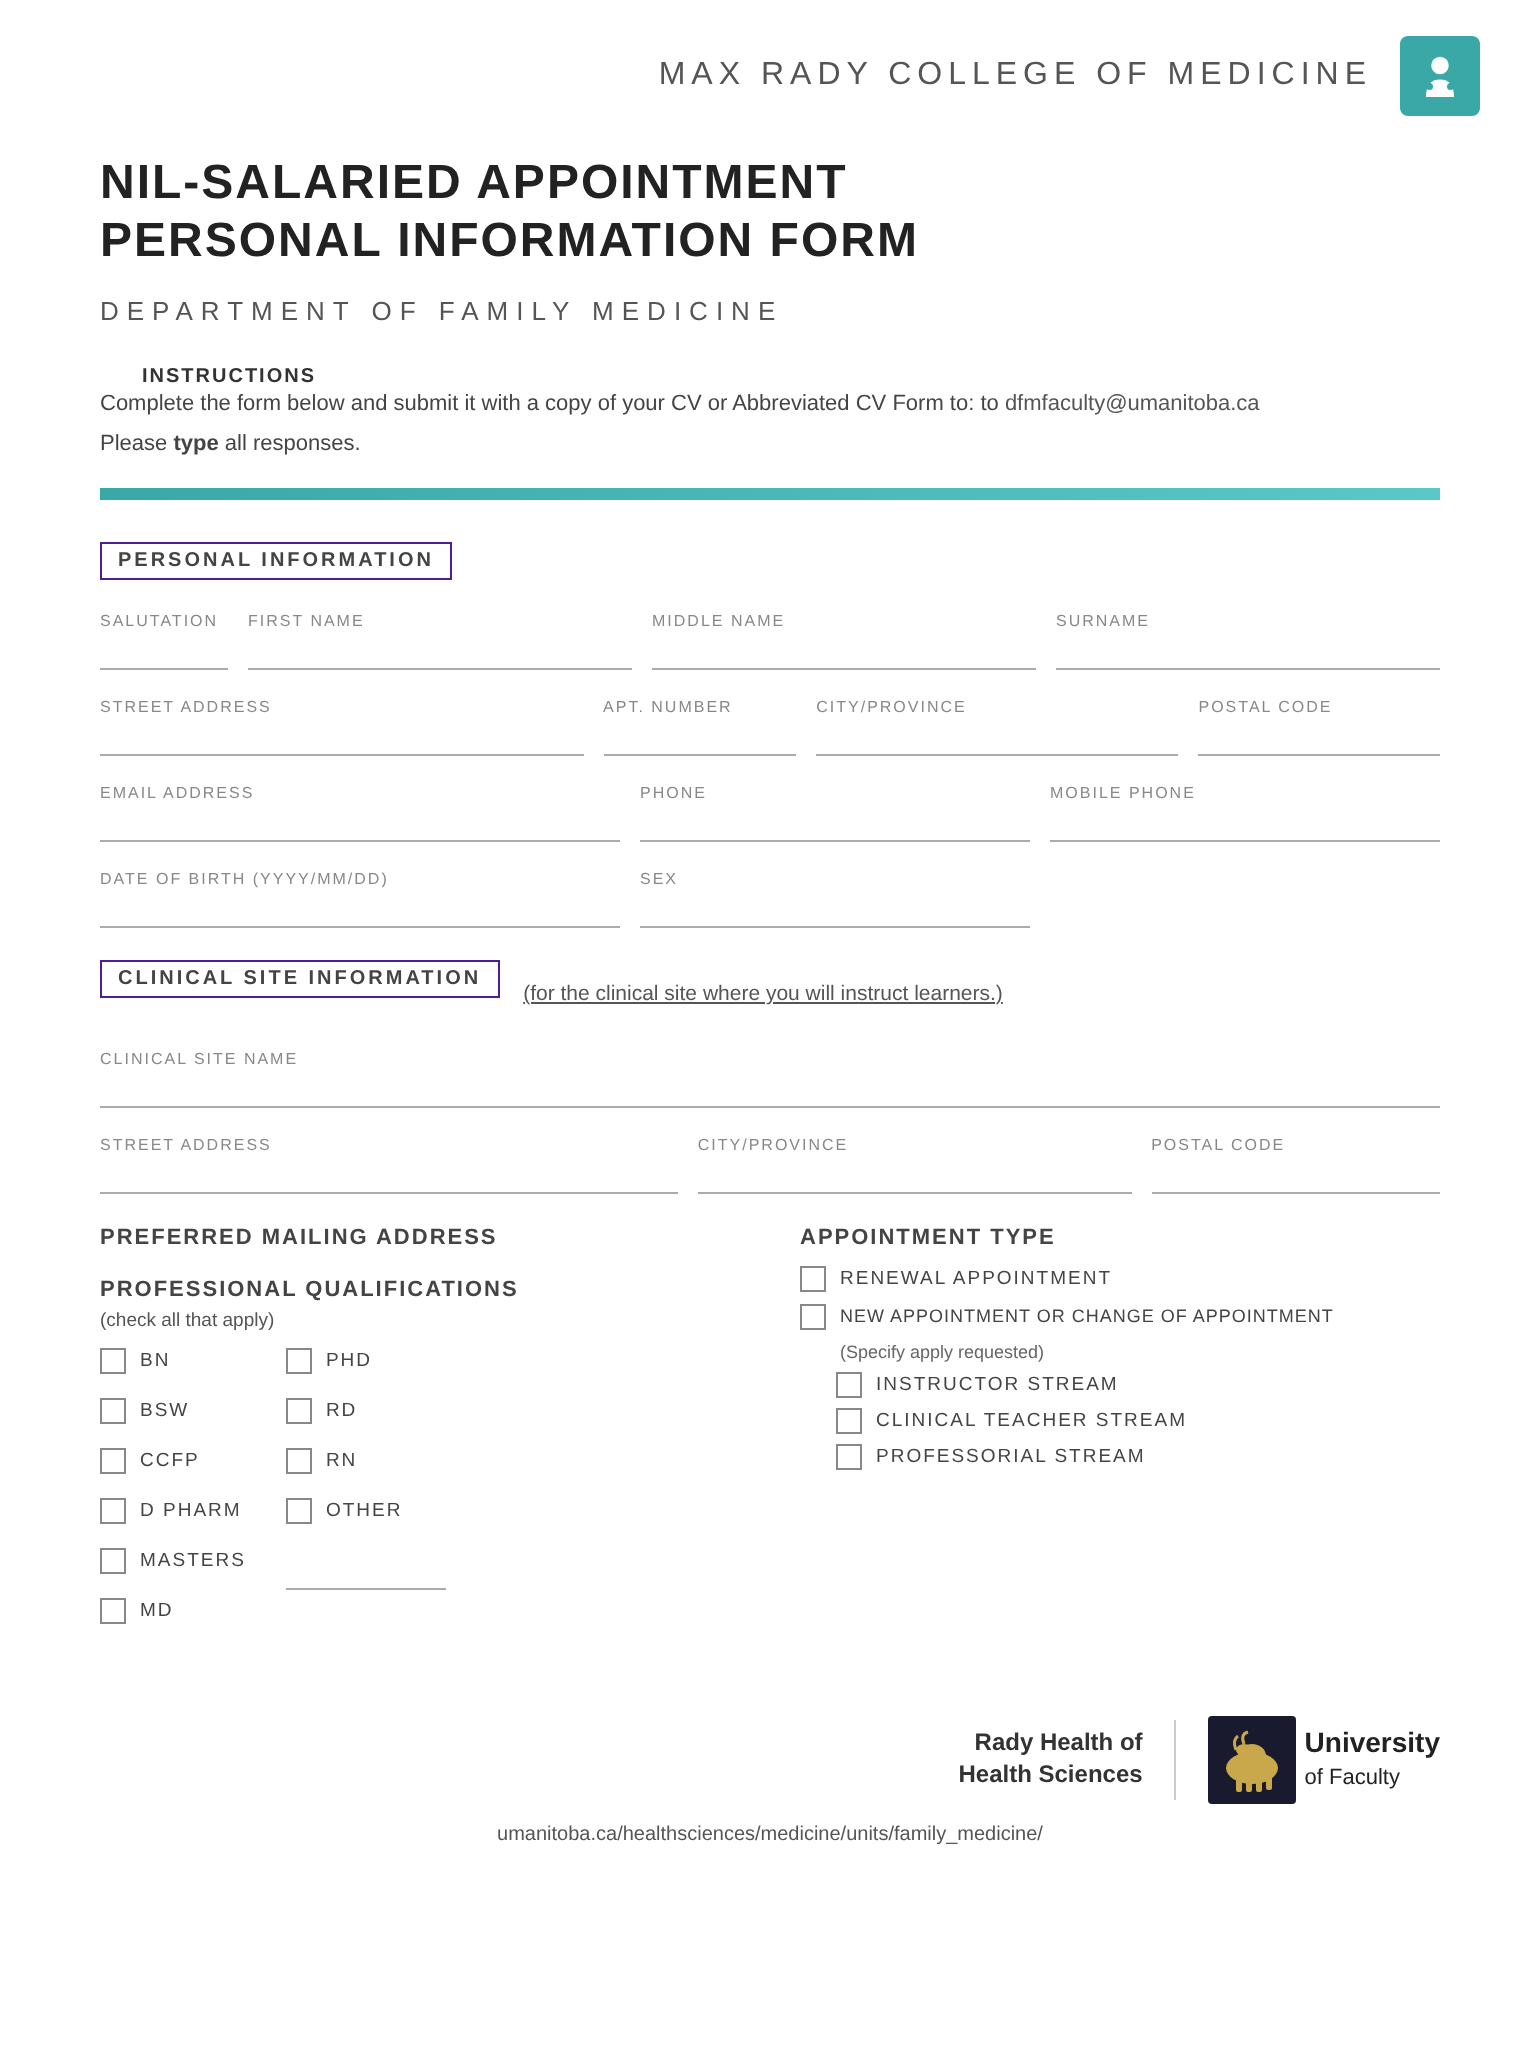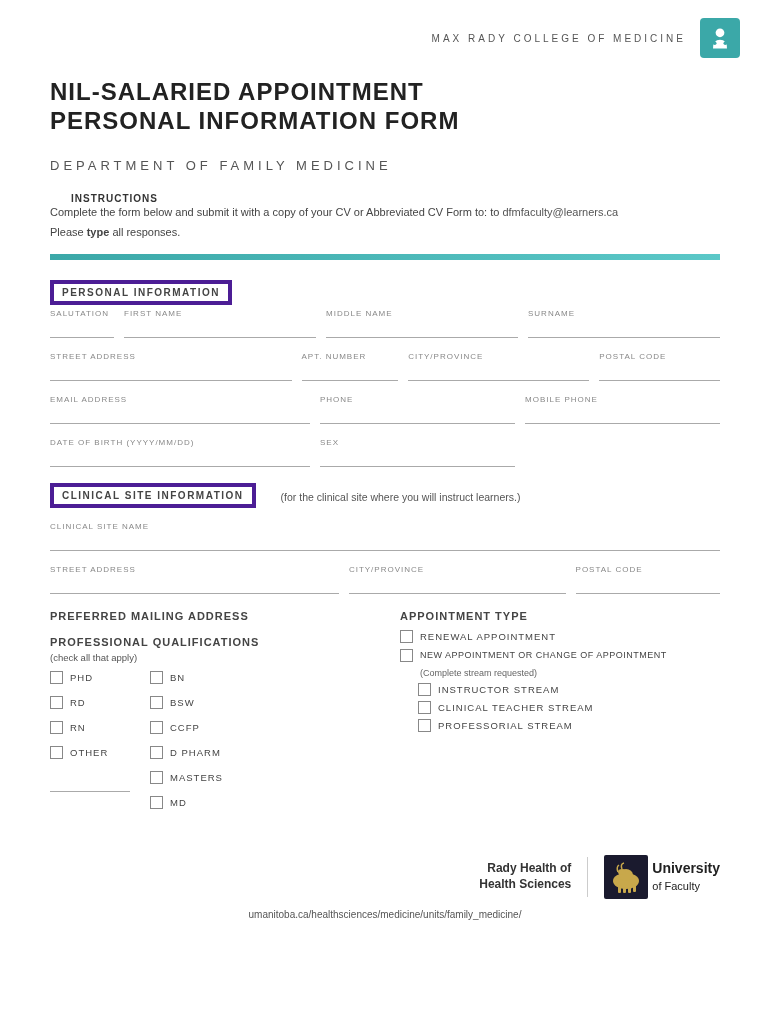--- a/index.html
+++ b/index.html
@@ -18,21 +18,21 @@
       padding: 0;
       position: relative;
     }
     .header-bar {
       display: flex;
       justify-content: space-between;
       align-items: center;
       padding: 18px 30px 10px 30px;
     }
     .header-college {
-      font-size: 10px;
+      font-size: 16px;
       letter-spacing: 3px;
       color: #555;
       text-transform: uppercase;
     }
     .header-logo {
       width: 40px;
       height: 40px;
       background: #3ba8a8;
       border-radius: 4px;
       display: flex;
@@ -54,21 +54,21 @@
       color: #222;
       line-height: 1.2;
       text-transform: uppercase;
       font-family: Arial Black, Arial, sans-serif;
     }
     .form-subtitle {
       font-size: 13px;
       letter-spacing: 4px;
       color: #555;
       text-transform: uppercase;
-      margin-top: 22px;
+      margin-top: 12px;
       margin-bottom: 20px;
     }
     .instructions-label {
       font-size: 10px;
       font-weight: bold;
       letter-spacing: 1px;
       color: #333;
       text-transform: uppercase;
       margin-bottom: 2px;
       padding-left: 21px;
@@ -88,37 +88,38 @@
       background: linear-gradient(to right, #3ba8a8, #5bc8c8);
       width: 100%;
       margin: 10px 0 20px 0;
     }
     .section-title {
       font-size: 10px;
       font-weight: bold;
       letter-spacing: 1.5px;
       color: #444;
       text-transform: uppercase;
-      border: 4px solid #4c1d95;
+      border: 1px solid #4c1d95;
       display: inline-block;
       padding: 3px 8px;
-      margin-bottom: 4px;
+      margin-bottom: 16px;
     }
     .section-title-plain {
       font-size: 11px;
       font-weight: bold;
       letter-spacing: 1px;
       color: #444;
       text-transform: uppercase;
       margin-bottom: 4px;
     }
     .section-subtitle {
       font-size: 10.5px;
       color: #555;
-      margin-left: 25px;
+      margin-left: 12px;
+      text-decoration: underline;
     }
     .form-row {
       display: flex;
       gap: 10px;
       margin-bottom: 14px;
       align-items: flex-end;
     }
     .field {
       display: flex;
       flex-direction: column;
@@ -293,21 +294,21 @@
 
     <div class="form-title">
       <div>NIL-SALARIED APPOINTMENT</div>
       <div>PERSONAL INFORMATION FORM</div>
     </div>
     <div class="form-subtitle">DEPARTMENT OF FAMILY MEDICINE</div>
 
     <div class="instructions-label">INSTRUCTIONS</div>
     <div class="instructions-text">
       <span>Complete the form below  and submit it with a copy of your CV or Abbreviated CV Form to: to</span>
-      <span style="color:#555;">dfmfaculty@learners.ca</span>
+      <span style="color:#555;">dfmfaculty@umanitoba.ca</span>
     </div>
     <div class="please-text">
       <span>Please </span><strong>type</strong><span> all responses.</span>
     </div>
 
     <div class="teal-divider"></div>
 
     <div>
       <div class="section-title">PERSONAL INFORMATION</div>
 
@@ -411,79 +412,79 @@
           <div class="section-title-plain">PREFERRED MAILING ADDRESS</div>
         </div>
 
         <div class="prof-qual-section">
           <div class="section-title-plain">PROFESSIONAL QUALIFICATIONS</div>
           <div style="font-size:9.5px;color:#555;margin-bottom:6px;">(check all that apply)</div>
           <div class="prof-qual-grid">
             <div class="qual-col">
               <div class="checkbox-row">
                 <div class="checkbox-box"></div>
-                <span class="checkbox-label">PHD</span>
-              </div>
-              <div class="checkbox-row">
-                <div class="checkbox-box"></div>
-                <span class="checkbox-label">RD</span>
-              </div>
-              <div class="checkbox-row">
-                <div class="checkbox-box"></div>
-                <span class="checkbox-label">RN</span>
-              </div>
-              <div class="checkbox-row">
-                <div class="checkbox-box"></div>
-                <span class="checkbox-label">OTHER</span>
-              </div>
-              <div style="margin-top:20px;border-bottom:1px solid #aaa;width:80px;"></div>
+                <span class="checkbox-label">BN</span>
+              </div>
+              <div class="checkbox-row">
+                <div class="checkbox-box"></div>
+                <span class="checkbox-label">BSW</span>
+              </div>
+              <div class="checkbox-row">
+                <div class="checkbox-box"></div>
+                <span class="checkbox-label">CCFP</span>
+              </div>
+              <div class="checkbox-row">
+                <div class="checkbox-box"></div>
+                <span class="checkbox-label">D PHARM</span>
+              </div>
+              <div class="checkbox-row">
+                <div class="checkbox-box"></div>
+                <span class="checkbox-label">MASTERS</span>
+              </div>
+              <div class="checkbox-row">
+                <div class="checkbox-box"></div>
+                <span class="checkbox-label">MD</span>
+              </div>
             </div>
             <div class="qual-col">
               <div class="checkbox-row">
                 <div class="checkbox-box"></div>
-                <span class="checkbox-label">BN</span>
-              </div>
-              <div class="checkbox-row">
-                <div class="checkbox-box"></div>
-                <span class="checkbox-label">BSW</span>
-              </div>
-              <div class="checkbox-row">
-                <div class="checkbox-box"></div>
-                <span class="checkbox-label">CCFP</span>
-              </div>
-              <div class="checkbox-row">
-                <div class="checkbox-box"></div>
-                <span class="checkbox-label">D PHARM</span>
-              </div>
-              <div class="checkbox-row">
-                <div class="checkbox-box"></div>
-                <span class="checkbox-label">MASTERS</span>
-              </div>
-              <div class="checkbox-row">
-                <div class="checkbox-box"></div>
-                <span class="checkbox-label">MD</span>
-              </div>
+                <span class="checkbox-label">PHD</span>
+              </div>
+              <div class="checkbox-row">
+                <div class="checkbox-box"></div>
+                <span class="checkbox-label">RD</span>
+              </div>
+              <div class="checkbox-row">
+                <div class="checkbox-box"></div>
+                <span class="checkbox-label">RN</span>
+              </div>
+              <div class="checkbox-row">
+                <div class="checkbox-box"></div>
+                <span class="checkbox-label">OTHER</span>
+              </div>
+              <div style="margin-top:20px;border-bottom:1px solid #aaa;width:80px;"></div>
             </div>
           </div>
         </div>
       </div>
 
       <div class="col-right appt-type-section">
         <div class="section-title-plain">APPOINTMENT TYPE</div>
         <div style="margin-top:8px;">
           <div class="checkbox-row">
             <div class="checkbox-box"></div>
             <span class="checkbox-label">RENEWAL APPOINTMENT</span>
           </div>
           <div style="margin-bottom:4px;">
             <div class="checkbox-row">
               <div class="checkbox-box"></div>
               <span class="new-appt-text">NEW APPOINTMENT OR CHANGE OF APPOINTMENT</span>
             </div>
-            <div class="specify-text">(Complete stream requested)</div>
+            <div class="specify-text">(Specify apply requested)</div>
             <div class="sub-checkbox-row">
               <div class="checkbox-box"></div>
               <span class="checkbox-label">INSTRUCTOR STREAM</span>
             </div>
             <div class="sub-checkbox-row">
               <div class="checkbox-box"></div>
               <span class="checkbox-label">CLINICAL TEACHER STREAM</span>
             </div>
             <div class="sub-checkbox-row">
               <div class="checkbox-box"></div>

